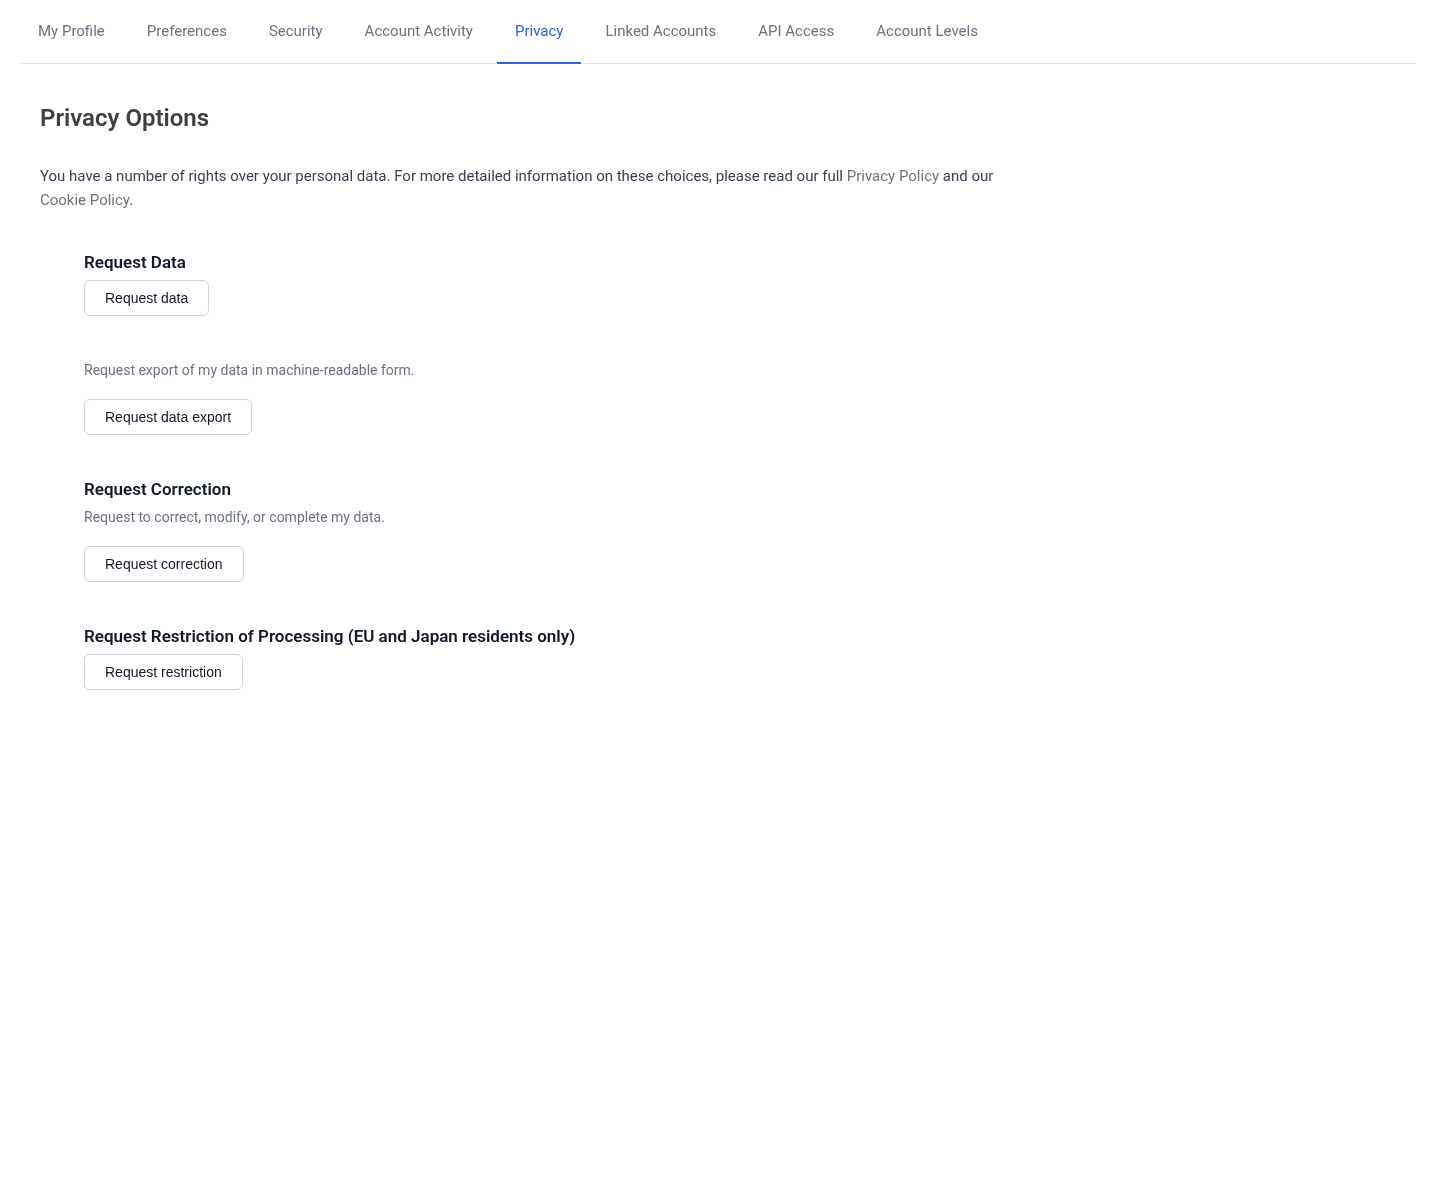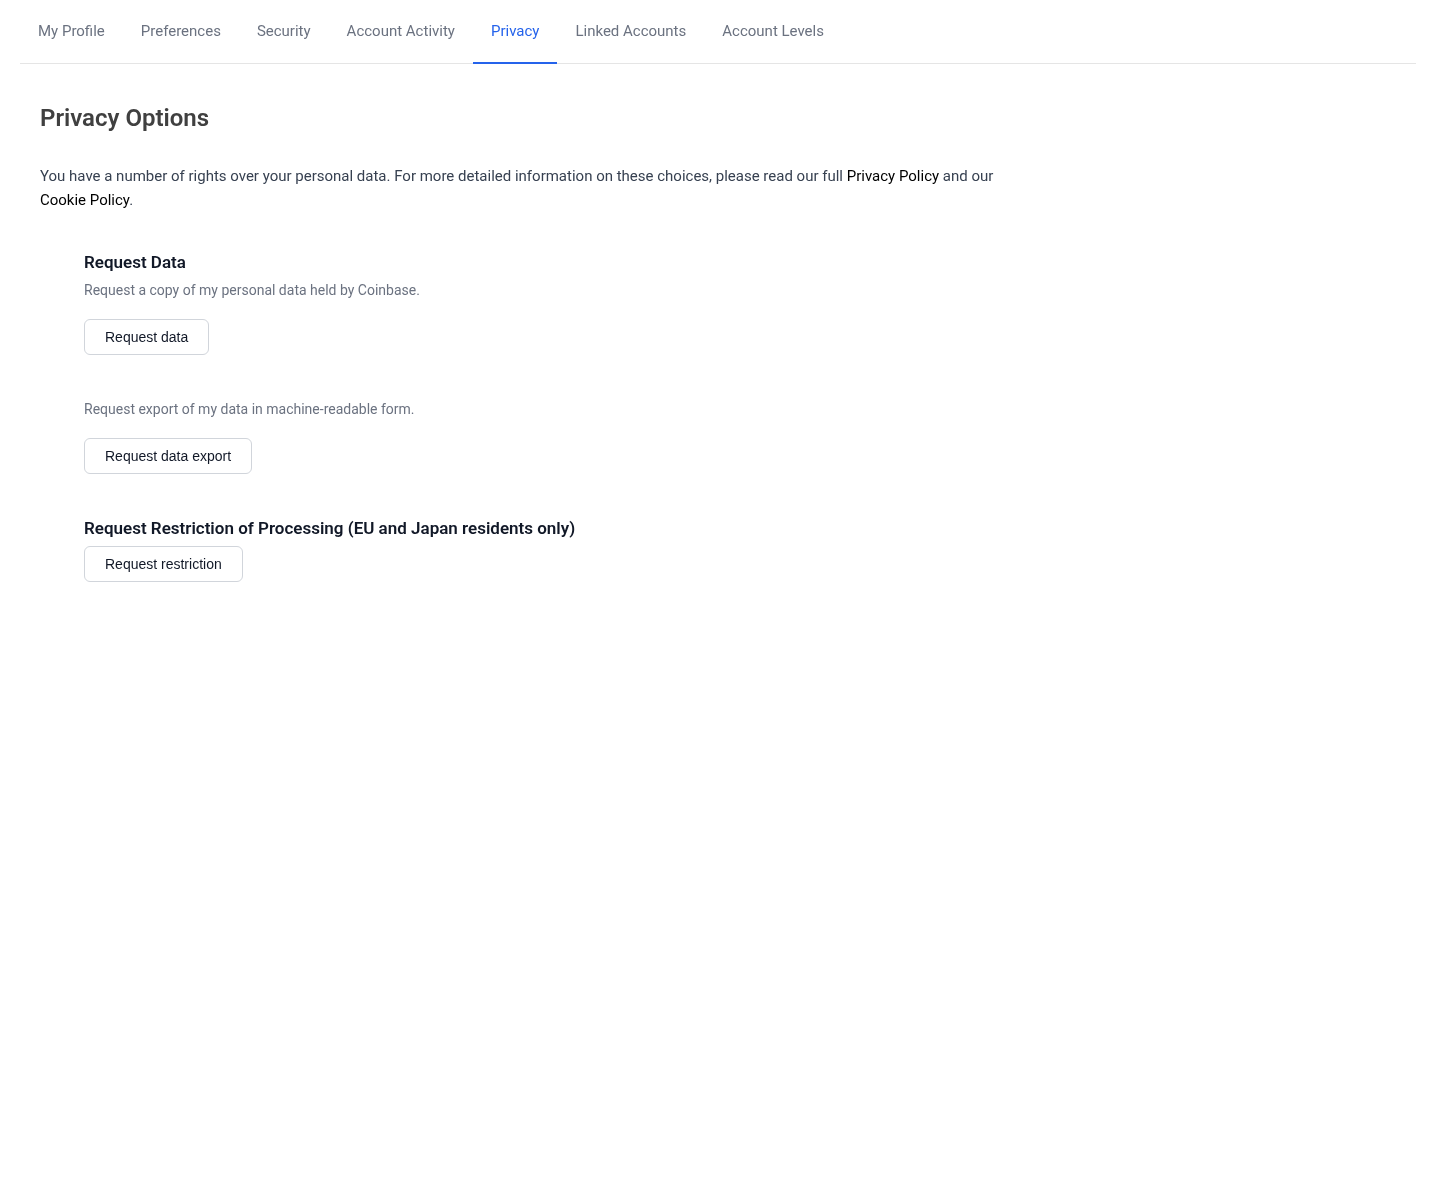--- a/index.html
+++ b/index.html
@@ -20,21 +20,21 @@
       margin: 0 auto;
       padding: 0 20px;
     }
 
     
     .nav-tabs {
       display: flex;
       align-items: center;
       border-bottom: 1px solid #e5e5e5;
       padding: 0;
-      gap: 0;
+      gap: 6px;
     }
 
     .nav-tab {
       padding: 22px 18px;
       font-size: 15px;
       color: #6b7280;
       cursor: pointer;
       white-space: nowrap;
       position: relative;
       text-decoration: none;
@@ -61,21 +61,21 @@
     }
 
     .intro-text {
       font-size: 15px;
       color: #374151;
       line-height: 1.6;
       margin-bottom: 40px;
     }
 
     .intro-text a {
-      color: #000000;
+      color: #737373;
       text-decoration: none;
     }
 
     
     .section {
       margin-bottom: 44px;
       margin-left: 44px;
     }
 
     .section-title {
@@ -111,41 +111,46 @@
 
 <div class="page-container">
 
   <nav class="nav-tabs">
     <a class="nav-tab">My Profile</a>
     <a class="nav-tab">Preferences</a>
     <a class="nav-tab">Security</a>
     <a class="nav-tab">Account Activity</a>
     <a class="nav-tab active">Privacy</a>
     <a class="nav-tab">Linked Accounts</a>
+    <a class="nav-tab">API Access</a>
     <a class="nav-tab">Account Levels</a>
   </nav>
 
   <div class="main-content">
     <h1 class="page-title">Privacy Options</h1>
 
     <p class="intro-text">
       <span>You have a number of rights over your personal data. For more detailed information on these choices, please read our full </span><a href="#">Privacy Policy</a><span> and our </span><a href="#">Cookie Policy</a><span>.</span>
     </p>
 
     <div class="section">
       <h2 class="section-title">Request Data</h2>
-      <p class="section-description">Request a copy of my personal data held by Coinbase.</p>
       <button class="btn-outline">Request data</button>
     </div>
 
 
     <div class="section">
       <p class="section-description">Request export of my data in machine-readable form.</p>
       <button class="btn-outline">Request data export</button>
     </div>
 
+    <div class="section">
+      <h2 class="section-title">Request Correction</h2>
+      <p class="section-description">Request to correct, modify, or complete my data.</p>
+      <button class="btn-outline">Request correction</button>
+    </div>
 
     <div class="section">
       <h2 class="section-title">Request Restriction of Processing (EU and Japan residents only)</h2>
       <button class="btn-outline">Request restriction</button>
     </div>
   </div>
 </div>
 
 </body></html>

